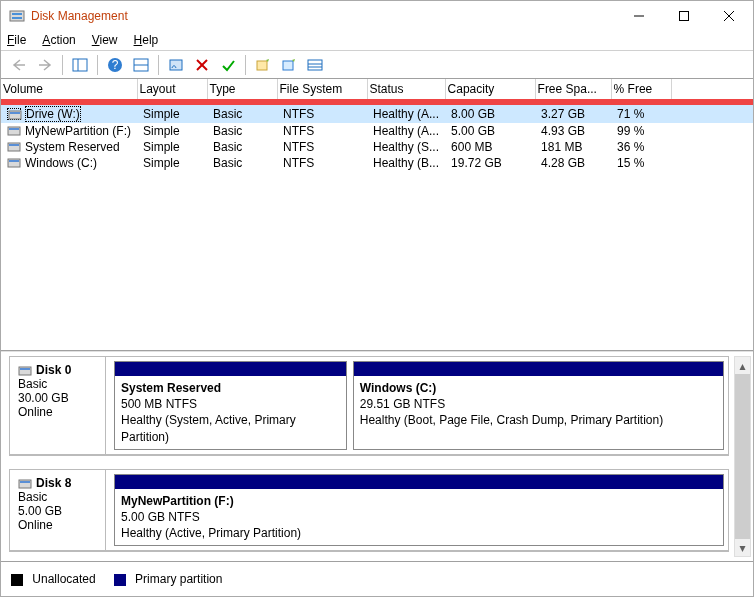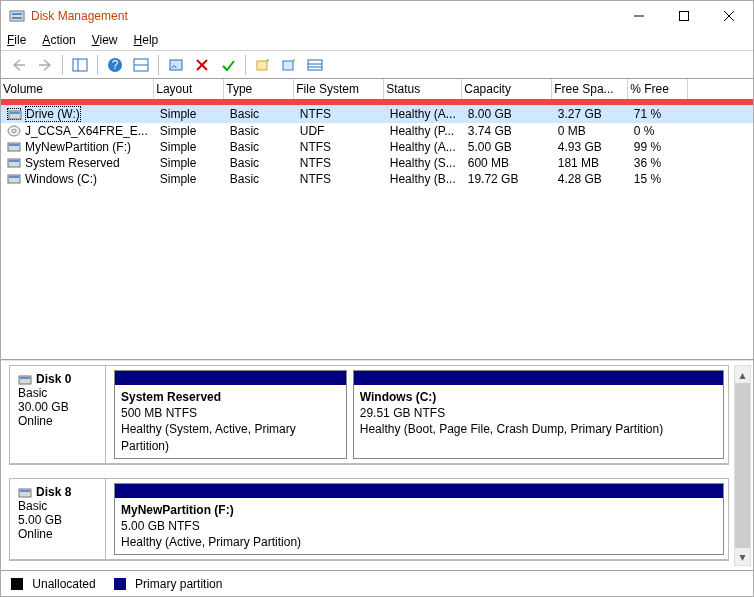--- a/index.html
+++ b/index.html
@@ -33,21 +33,21 @@
   .disk-label b { font-weight:600; }
   .partitions { flex:1; display:flex; gap:6px; padding:4px 4px 4px 0; }
   .part { flex:1; border:1px solid #888; display:flex; flex-direction:column; }
   .part .bar { height:14px; background:#000080; }
   .part .body { padding:4px 6px; font-size:12px; line-height:1.35; }
   .part .body b { font-weight:600; }
   .scrollbar-fake { position:absolute; right:2px; top:4px; bottom:4px; width:17px; background:#f0f0f0; border:1px solid #dedede; display:flex; flex-direction:column; }
   .scrollbar-fake .arrow { height:17px; display:flex; align-items:center; justify-content:center; color:#606060; }
   .scrollbar-fake .thumb { flex:1; background:#cdcdcd; margin:0 0;}
 
-  .legend { height: 26px; border-top:1px solid #a0a0a0; display:flex; align-items:center; gap:18px; padding:0 10px; font-size:12px;}
+  .legend { height: 35px; border-top:1px solid #a0a0a0; display:flex; align-items:center; gap:18px; padding:0 10px; font-size:12px;}
   .legend .swatch { width:12px; height:12px; display:inline-block; margin-right:6px; vertical-align:middle;}
   svg { display:block; }
   .arrow-disabled { opacity:.4; }
 </style>
 </head>
 <body>
 
 <div class="titlebar">
   <span class="icon">
     <svg width="16" height="16">
@@ -196,39 +196,20 @@
           <td>Healthy (A...</td>
           <td>8.00 GB</td>
           <td>3.27 GB</td>
           <td>71 %</td>
           <td></td>
         </tr>
         <tr>
           <td class="volcell">
             <span class="vicon">
               <svg width="14" height="12">
-                <ellipse cx="7" cy="6" rx="6" ry="5" fill="#eee" stroke="#888"></ellipse>
-                <ellipse cx="7" cy="6" rx="2" ry="1.6" fill="#fff" stroke="#888"></ellipse>
-              </svg>
-            </span>
-            <span>J_CCSA_X64FRE_E...</span>
-          </td>
-          <td>Simple</td>
-          <td>Basic</td>
-          <td>UDF</td>
-          <td>Healthy (P...</td>
-          <td>3.74 GB</td>
-          <td>0 MB</td>
-          <td>0 %</td>
-          <td></td>
-        </tr>
-        <tr>
-          <td class="volcell">
-            <span class="vicon">
-              <svg width="14" height="12">
                 <rect x="1" y="2" width="12" height="8" fill="#d9d9d9" stroke="#777"></rect>
                 <rect x="2" y="3" width="10" height="2" fill="#5a8fd6"></rect>
               </svg>
             </span>
             <span>MyNewPartition (F:)</span>
           </td>
           <td>Simple</td>
           <td>Basic</td>
           <td>NTFS</td>
           <td>Healthy (A...</td>

